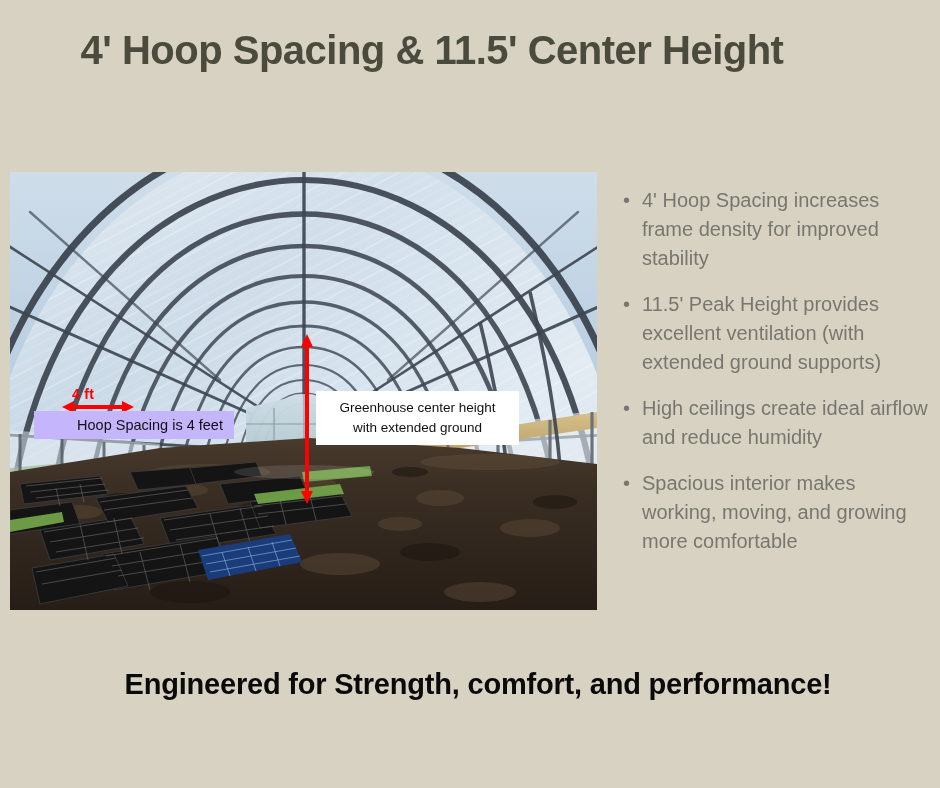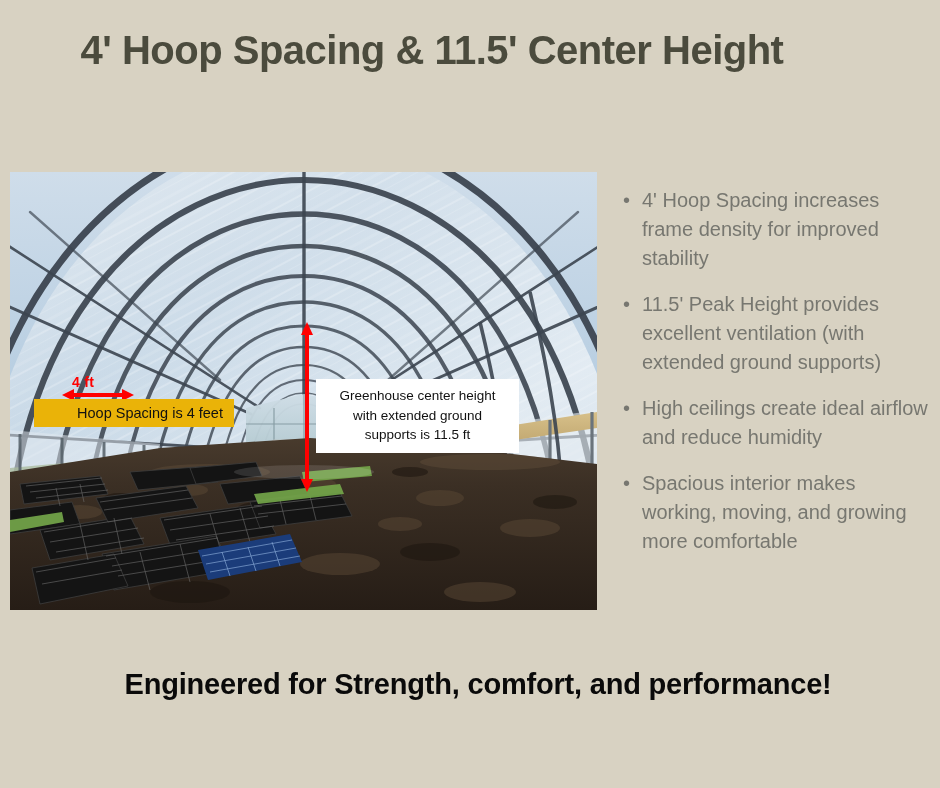--- a/index.html
+++ b/index.html
@@ -37,21 +37,21 @@
     height: 438px;
     overflow: hidden;
     background: #8fa7bd;
   }
   .photo svg { display: block; width: 587px; height: 438px; }
 
   
   .ann-layer {
     position: absolute;
     left: 10px;
-    top: 176px;
+    top: 188px;
     width: 544px;
     height: 438px;
     pointer-events: none;
   }
 
   
   .measure-h-label {
     position: absolute;
     left: 62px;
     top: 198px;
@@ -68,21 +68,21 @@
     height: 14px;
   }
 
   
   .cap-hoop {
     position: absolute;
     left: 24px;
     top: 223px;
     width: 200px;
     height: 28px;
-    background: #eab308;
+    background: #c4b5fd;
     display: flex;
     align-items: center;
     justify-content: center;
     font-size: 14.5px;
     color: #111111;
     white-space: nowrap;
     padding-left: 32px;
   }
 
   
@@ -398,21 +398,20 @@
 
   <svg class="measure-v-arrow" viewBox="0 0 18 170">
     <line x1="9" y1="10" x2="9" y2="160" stroke="#FF0000" stroke-width="4"></line>
     <polygon points="9,0 3,13 15,13" fill="#FF0000"></polygon>
     <polygon points="9,170 3,157 15,157" fill="#FF0000"></polygon>
   </svg>
 
   <div class="cap-center">
     <div>Greenhouse center height</div>
     <div>with extended ground</div>
-    <div>supports is 11.5 ft</div>
   </div>
 </div>
 
 <div class="bullets">
   <div class="bullet-item">
     <span class="dot">•</span>
     <span>4' Hoop Spacing increases frame density for improved stability</span>
   </div>
   <div class="bullet-item">
     <span class="dot">•</span>

